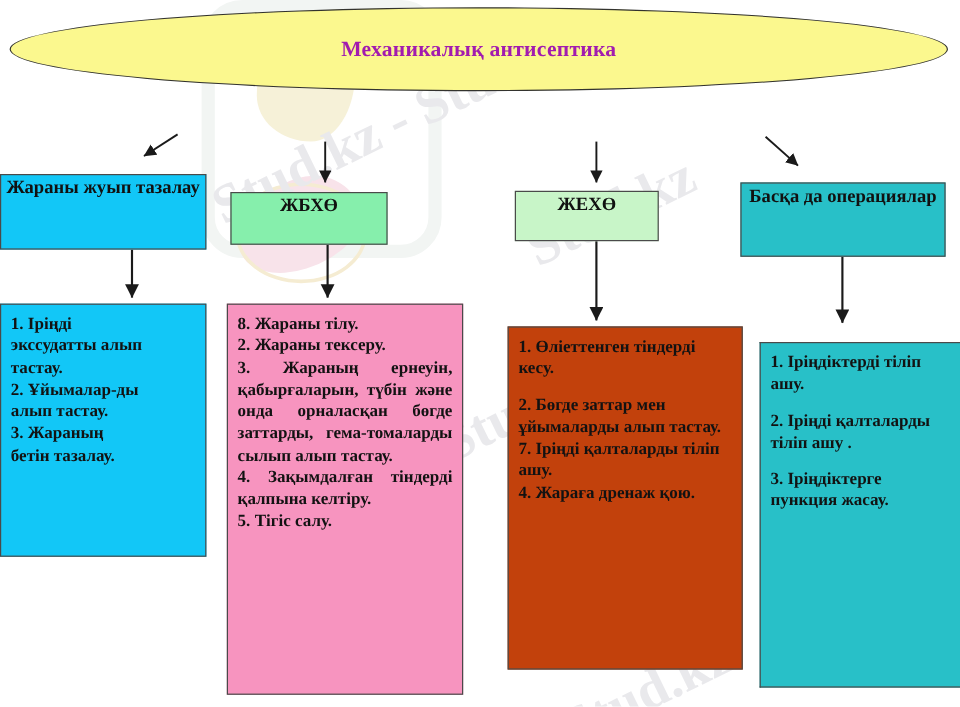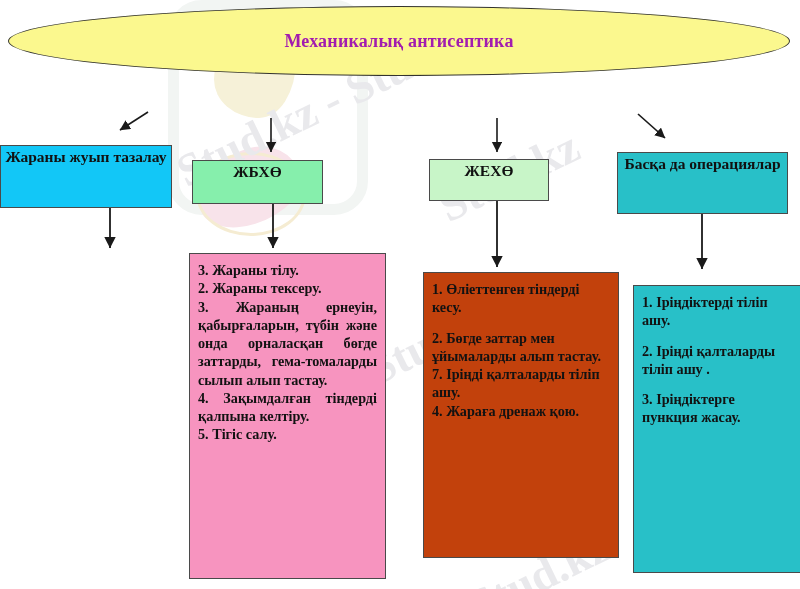--- a/index.html
+++ b/index.html
@@ -191,24 +191,35 @@
   <div class="box hdr" id="hdr-zbho">
     <span class="hdr-text">ЖБХӨ</span>
   </div>
   <div class="box hdr" id="hdr-zeho">
     <span class="hdr-text">ЖЕХӨ</span>
   </div>
   <div class="box hdr" id="hdr-other">
     <span class="hdr-text">Басқа да операциялар</span>
   </div>
 
+  <div class="box body-box" id="body-wash">
+    <div class="body-text">
+      <p>1. Іріңді</p>
+      <p>экссудатты алып</p>
+      <p>тастау.</p>
+      <p>2. Ұйымалар-ды</p>
+      <p>алып тастау.</p>
+      <p>3. Жараның</p>
+      <p>бетін тазалау.</p>
+    </div>
+  </div>
 
   <div class="box body-box just" id="body-zbho">
     <div class="body-text">
-      <p>3. Жараны тілу.</p>
+      <p>8. Жараны тілу.</p>
       <p>2. Жараны тексеру.</p>
       <p>3. Жараның ернеуін, қабырғаларын, түбін және онда орналасқан бөгде заттарды, гема-томаларды сылып алып тастау.</p>
       <p>4. Зақымдалған тіндерді қалпына келтіру.</p>
       <p>5. Тігіс салу.</p>
     </div>
   </div>
 
   <div class="box body-box" id="body-zeho">
     <div class="body-text">
       <p>1. Өліеттенген тіндерді кесу.</p>

